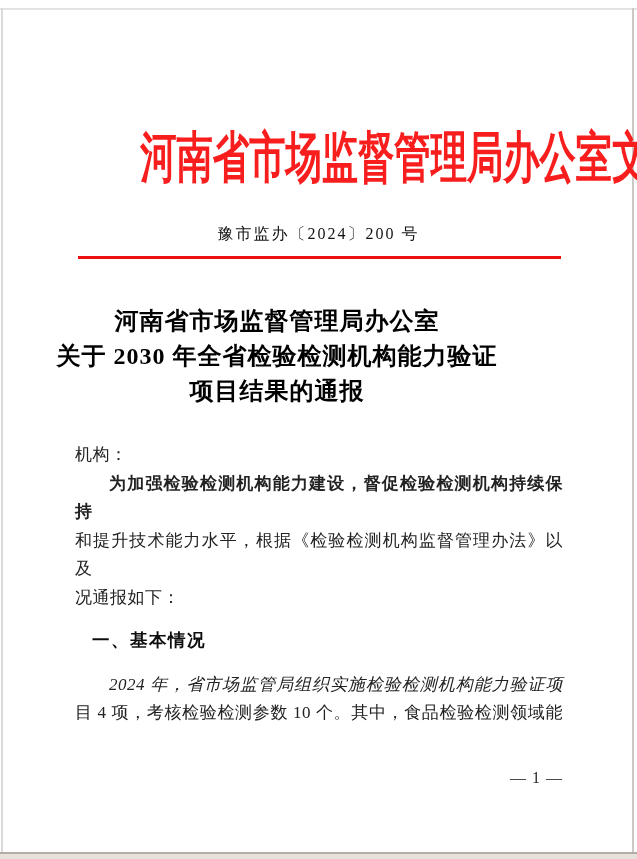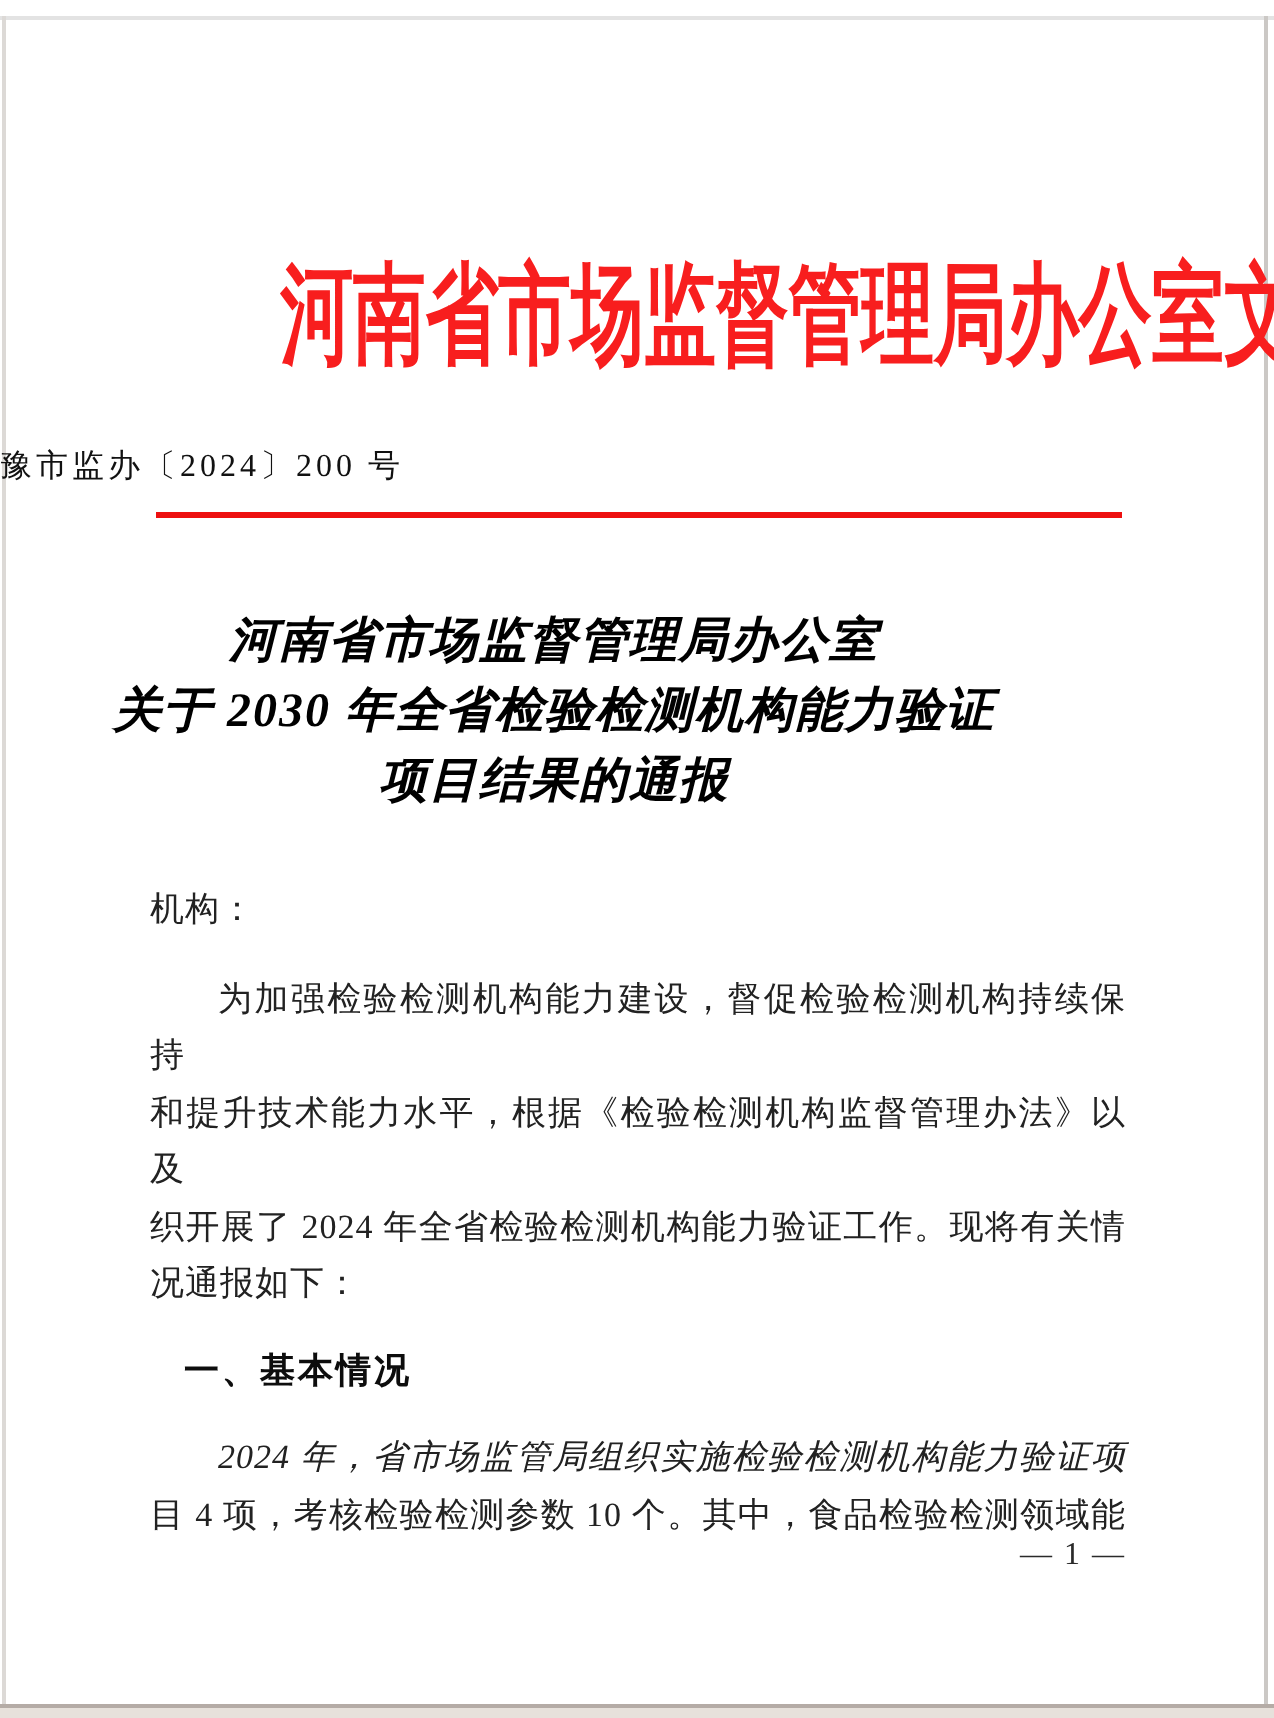--- a/index.html
+++ b/index.html
@@ -27,49 +27,48 @@
     display: inline-block;
     font-size: 55px; line-height: 64px; font-weight: bold;
     color: #f81e1e;
     transform: scaleX(0.66); transform-origin: 50% 50%;
     letter-spacing: 0;
   }
 
   
   .doc-number {
     position: absolute; top: 224px; left: 0; width: 637px; height: 20px;
-    font-size: 16px; line-height: 20px;
+    text-align: center; font-size: 16px; line-height: 20px;
     color: #111111; letter-spacing: 2px;
   }
 
   
   .red-rule {
     position: absolute; top: 256px; left: 78px; width: 483px; height: 3px;
     background: #ed1010;
   }
 
   
   .title-block {
     position: absolute; top: 304px; left: 0; width: 554px;
     text-align: center; color: #000000;
     font-size: 24px; font-weight: bold; line-height: 35px;
     letter-spacing: 1px;
-    font-style: italic;
   }
 
   
   .body-block {
     position: absolute; top: 441px; left: 75px; width: 488px;
     font-size: 17px; line-height: 28.5px; color: #222222;
     letter-spacing: 0.5px;
   }
   .body-line { min-height: 28.5px; }
   .body-line.justify { text-align: justify; text-align-last: justify; }
   .body-line.indent  { text-indent: 2em; }
-  .body-line.gap-lg  { margin-top: 16px; }
+  .body-line.gap-lg  { margin-top: 0; font-weight: bold; }
   .body-line.gap-md  { margin-top: 16px; font-style: italic; }
   .body-line.gap-sm  { margin-top: 14px; }
   .body-line.heading {
     font-family: "Liberation Sans", "DejaVu Sans", sans-serif;
     font-weight: bold; color: #0d0d0d; font-size: 17.5px;
     padding-left: 17px; letter-spacing: 1.5px;
   }
 
   
   .page-number {
@@ -99,21 +98,20 @@
   <div class="title-block">
     <div class="title-line">河南省市场监督管理局办公室</div>
     <div class="title-line">关于 2030 年全省检验检测机构能力验证</div>
     <div class="title-line">项目结果的通报</div>
   </div>
 
   <div class="body-block" id="body-block">
       <div class="body-line">机构：</div>
       <div class="body-line justify indent gap-lg">为加强检验检测机构能力建设，督促检验检测机构持续保持</div>
       <div class="body-line justify">和提升技术能力水平，根据《检验检测机构监督管理办法》以及</div>
-      <div class="body-line justify">织开展了 2024 年全省检验检测机构能力验证工作。现将有关情</div>
       <div class="body-line">况通报如下：</div>
       <div class="body-line heading gap-sm">一、基本情况</div>
       <div class="body-line justify indent gap-md">2024 年，省市场监管局组织实施检验检测机构能力验证项</div>
       <div class="body-line justify">目 4 项，考核检验检测参数 10 个。其中，食品检验检测领域能</div>
     </div>
 
   <div class="page-number">— 1 —</div>
 
 </div>
 

